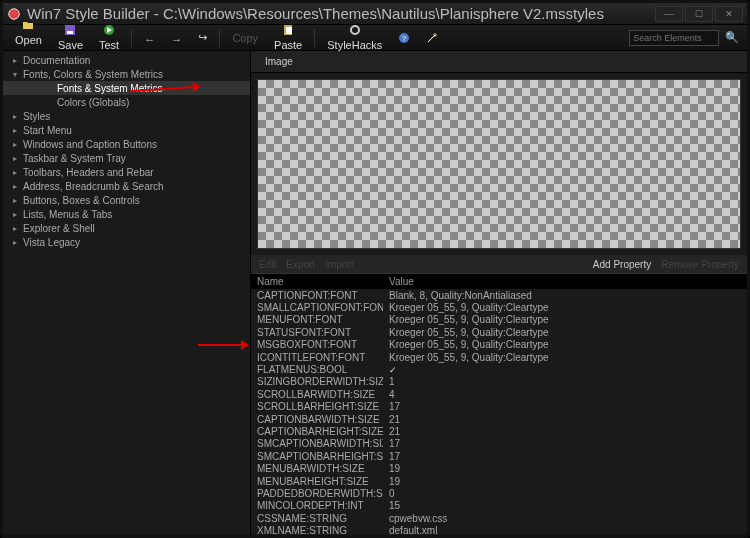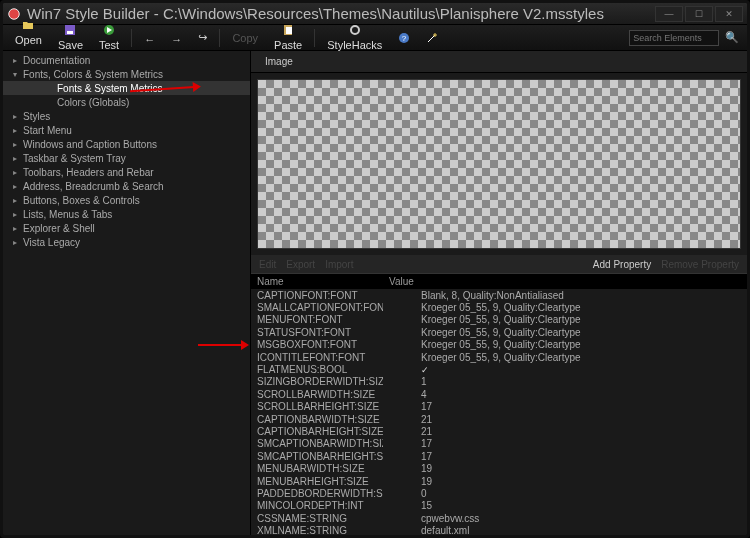--- a/index.html
+++ b/index.html
@@ -30,21 +30,21 @@
 .prop-toolbar { height: 18px; background: #252525; display: flex; align-items: center; gap: 10px; padding: 0 8px; font-size: 10px; }
 .prop-toolbar .dimtxt { color: #444; }
 .prop-toolbar .normtxt { color: #ccc; }
 .prop-toolbar .right { margin-left: auto; display: flex; gap: 10px; }
 .prop-header { height: 16px; background: #000000; display: flex; align-items: center; font-size: 10px; color: #999; border-top: 1px solid #333; border-bottom: 1px solid #000; }
 .col-name { width: 132px; padding-left: 6px; }
 .col-value { flex: 1; padding-left: 6px; }
 .prop-list { flex: 1; overflow-y: hidden; overflow-x: hidden; }
 .prop-row { display: flex; height: 12.4px; align-items: center; font-size: 10px; }
 .prop-row .n { width: 132px; padding-left: 6px; color: #aaa; white-space: nowrap; overflow: hidden; }
-.prop-row .v { flex: 1; padding-left: 6px; color: #aaa; white-space: nowrap; margin-left: 32px; }
+.prop-row .v { flex: 1; padding-left: 6px; color: #aaa; white-space: nowrap; }
 .prop-row .colorswatch { width: 120px; height: 10px; background: #2a2a2a; border: 1px solid #444; }
 .arrow-red { position: absolute; height: 2px; background: #d00; }
 .arrow-red::after { content: ""; position: absolute; right: -8px; top: -4px; border: 5px solid transparent; border-left: 8px solid #d00; }
 #arrow1 { left: 130px; top: 88px; width: 68px; transform: rotate(-4deg); }
 #arrow2 { left: 198px; top: 344px; width: 48px; }
 .check { color: #ddd; font-size: 9px; }
 </style>
 </head>
 <body>
 

